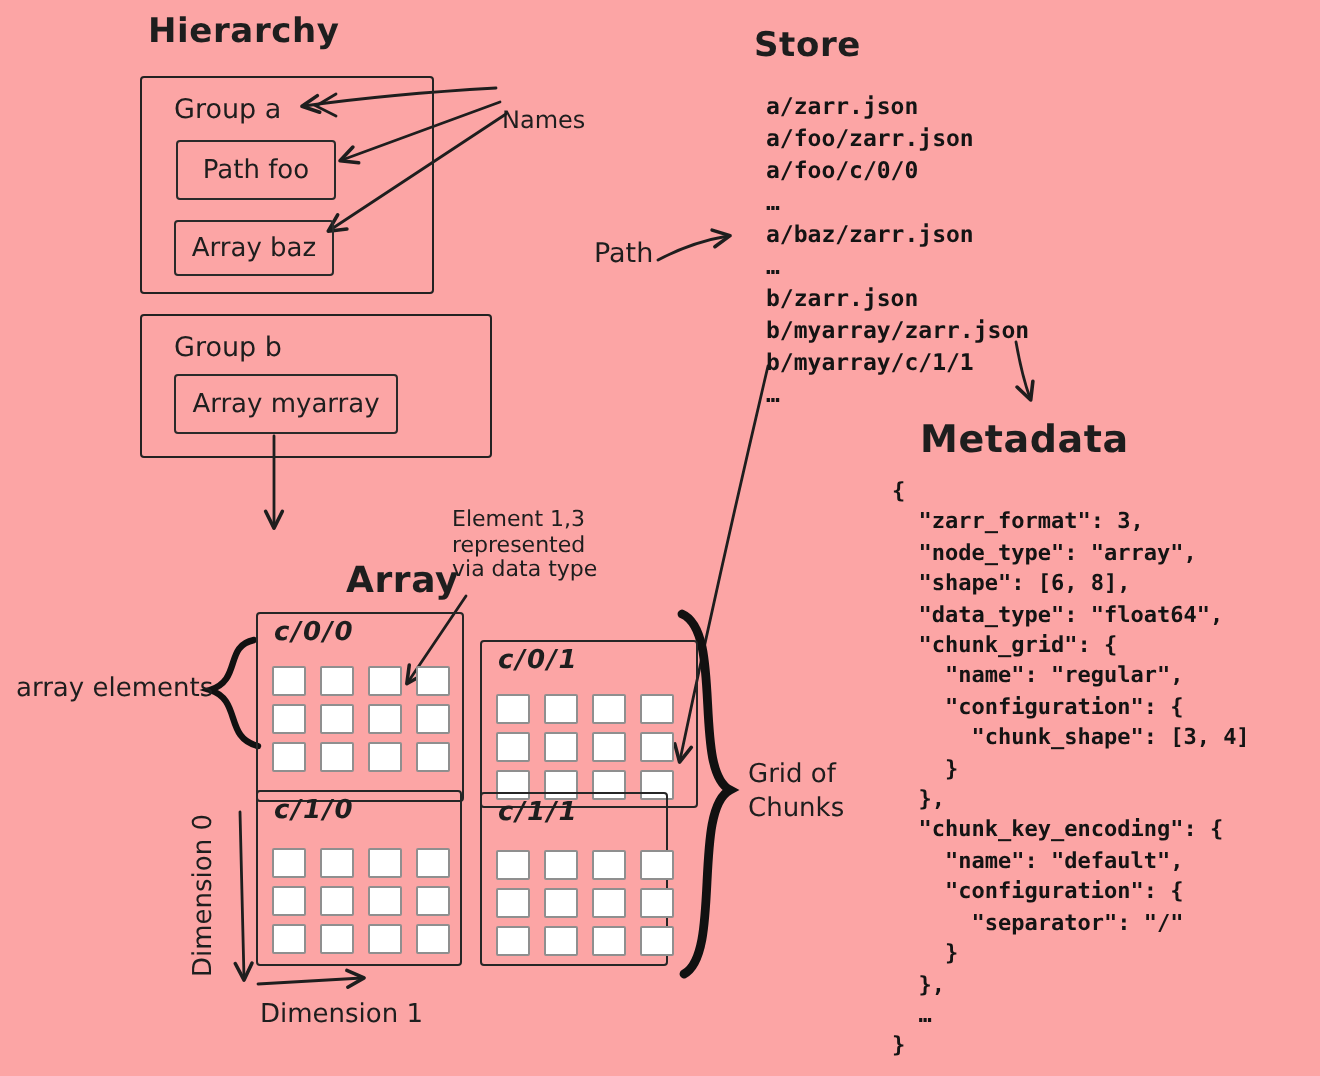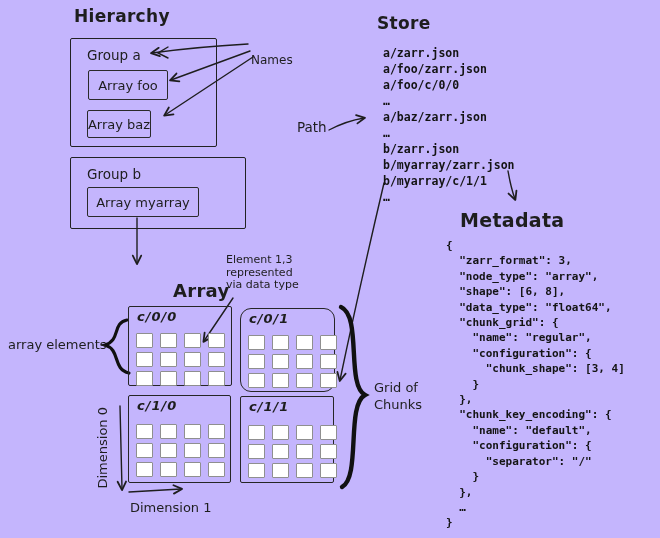--- a/index.html
+++ b/index.html
@@ -1,18 +1,18 @@
 <!DOCTYPE html>
 <html><head>
 <meta charset="utf-8">
 <style>
   * { margin:0; padding:0; box-sizing:border-box; }
   html,body { background:#ffffff; }
   .canvas {
-    position:relative; width:660px; height:538px; background:#c4b5fd;
+    position:relative; width:660px; height:538px; background:#fca5a5;
     font-family:"DejaVu Sans", sans-serif; color:#1e1e1e; overflow:hidden;
   }
   .abs { position:absolute; white-space:nowrap; }
   .hand { font-family:"DejaVu Sans", sans-serif; color:#1e1e1e; }
   .title { font-weight:700; letter-spacing:0.3px; }
   .mono {
     font-family:"DejaVu Sans Mono", monospace; font-weight:bold; color:#141414;
     white-space:pre;
   }
   .box {
@@ -62,23 +62,23 @@
     <path d="M127 320 C 112 323 121 340 105 345 C 121 350 112 369 129 373" fill="none" stroke="#111" stroke-width="3.2" stroke-linecap="round"></path>
     <path d="M341 307 C 362 316 346 385 365 395 C 346 405 361 477 342 487" fill="none" stroke="#111" stroke-width="4.4" stroke-linecap="round"></path>
   </svg>
 
   <div class="abs hand title" style="left:74px; top:6px; font-size:17px;">Hierarchy</div>
 
   <div class="box" style="left:70px; top:38px; width:147px; height:109px;">
     <span class="group-label hand">Group a</span>
   </div>
   <div class="node" style="left:88px; top:70px; width:80px; height:30px;">
-    <span>Array foo</span>
-  </div>
-  <div class="node" style="left:87px; top:110px; width:64px; height:28px;">
+    <span>Path foo</span>
+  </div>
+  <div class="node" style="left:87px; top:110px; width:80px; height:28px;">
     <span>Array baz</span>
   </div>
 
   <div class="box" style="left:70px; top:157px; width:176px; height:72px;">
     <span class="group-label hand">Group b</span>
   </div>
   <div class="node" style="left:87px; top:187px; width:112px; height:30px;">
     <span>Array myarray</span>
   </div>
 
@@ -116,38 +116,38 @@
     "name": "default",
     "configuration": {
       "separator": "/"
     }
   },
   …
 }</div>
 
   <div class="abs hand title" style="left:131px; top:280px; font-size:18px;margin-left:42px;">Array</div>
 
-  <div class="chunk" style="left:128px; top:306px; width:104px; height:80px;">
+  <div class="chunk" style="left:128px; top:306px; width:104px; height:95px;">
     <span class="chunk-label">c/0/0</span>
     <div class="squares" style="grid-template-columns: repeat(4, 17px);">
         <div class="sq"></div>
         <div class="sq"></div>
         <div class="sq"></div>
         <div class="sq"></div>
         <div class="sq"></div>
         <div class="sq"></div>
         <div class="sq"></div>
         <div class="sq"></div>
         <div class="sq"></div>
         <div class="sq"></div>
         <div class="sq"></div>
         <div class="sq"></div>
       </div>
   </div>
-  <div class="chunk" style="left:240px; top:308px; width:95px; height:84px;border-radius:11px;">
+  <div class="chunk" style="left:240px; top:320px; width:109px; height:84px;">
     <span class="chunk-label">c/0/1</span>
     <div class="squares" style="grid-template-columns: repeat(4, 17px);">
         <div class="sq"></div>
         <div class="sq"></div>
         <div class="sq"></div>
         <div class="sq"></div>
         <div class="sq"></div>
         <div class="sq"></div>
         <div class="sq"></div>
         <div class="sq"></div>

